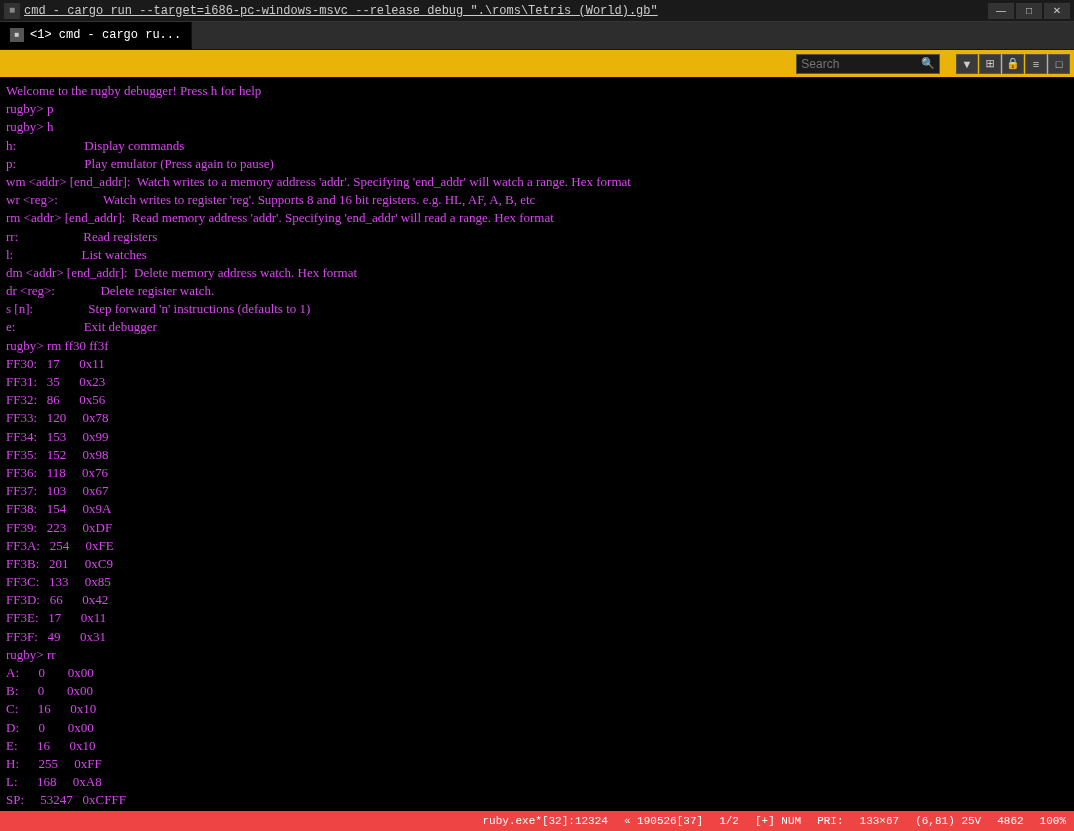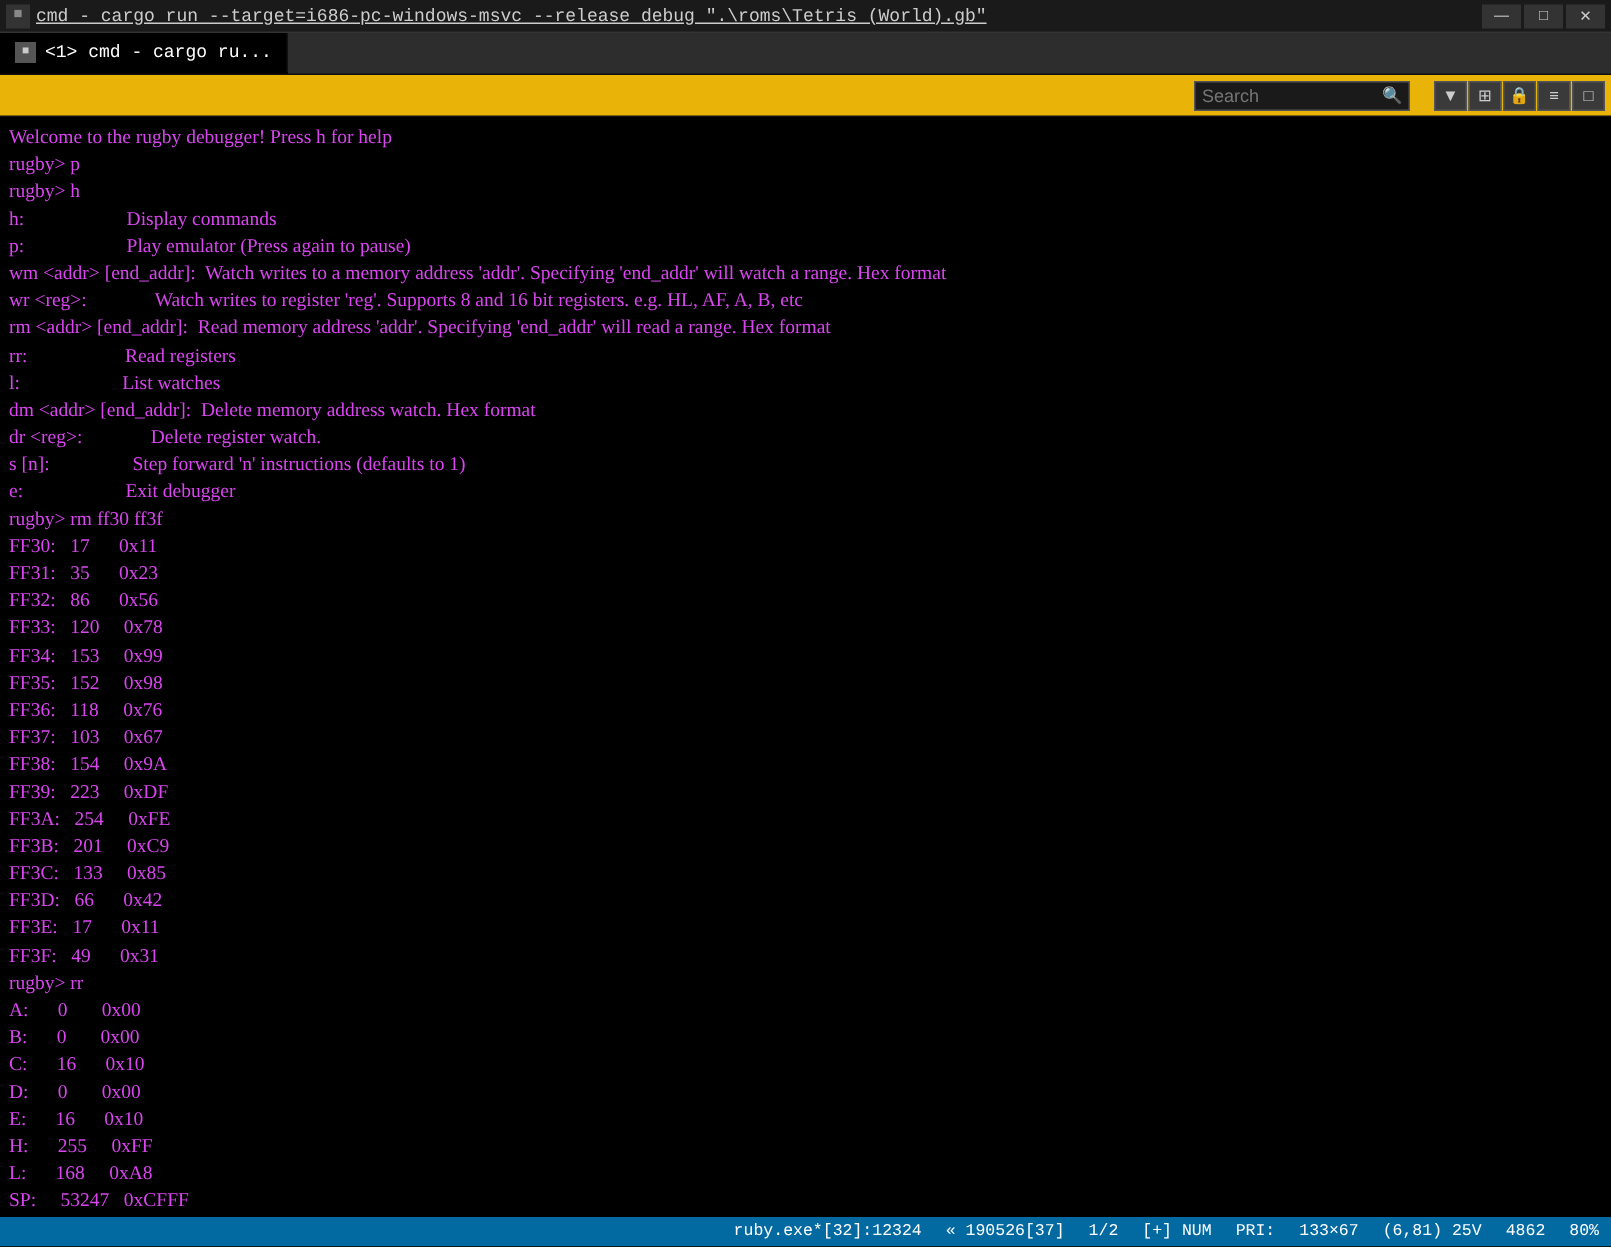--- a/index.html
+++ b/index.html
@@ -131,21 +131,21 @@
       white-space: pre-wrap;
       word-break: break-all;
       font-family: inherit;
       font-size: inherit;
       color: inherit;
       line-height: inherit;
     }
 
     
     .status-bar {
-      background: #0369a1;
+      background: #ef4444;
       height: 20px;
       display: flex;
       align-items: center;
       padding: 0 8px;
       font-size: 11px;
       color: #fff;
       flex-shrink: 0;
       gap: 16px;
       justify-content: flex-end;
     }
@@ -240,14 +240,14 @@
 
 <div class="status-bar">
   <span class="status-item">ruby.exe*[32]:12324</span>
   <span class="status-item">« 190526[37]</span>
   <span class="status-item">1/2</span>
   <span class="status-item">[+] NUM</span>
   <span class="status-item">PRI:</span>
   <span class="status-item">133×67</span>
   <span class="status-item">(6,81) 25V</span>
   <span class="status-item">4862</span>
-  <span class="status-item">80%</span>
+  <span class="status-item">100%</span>
 </div>
 
 </body></html>

